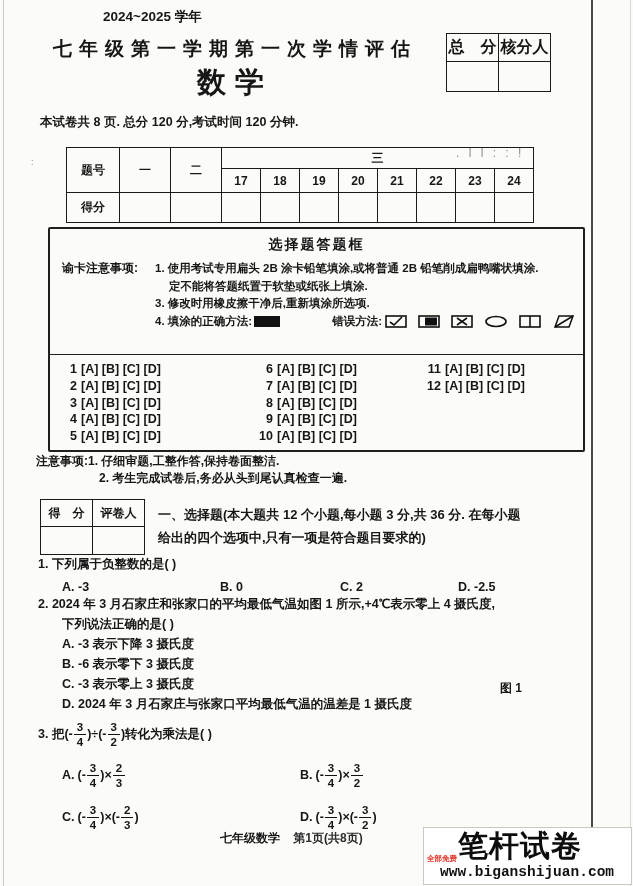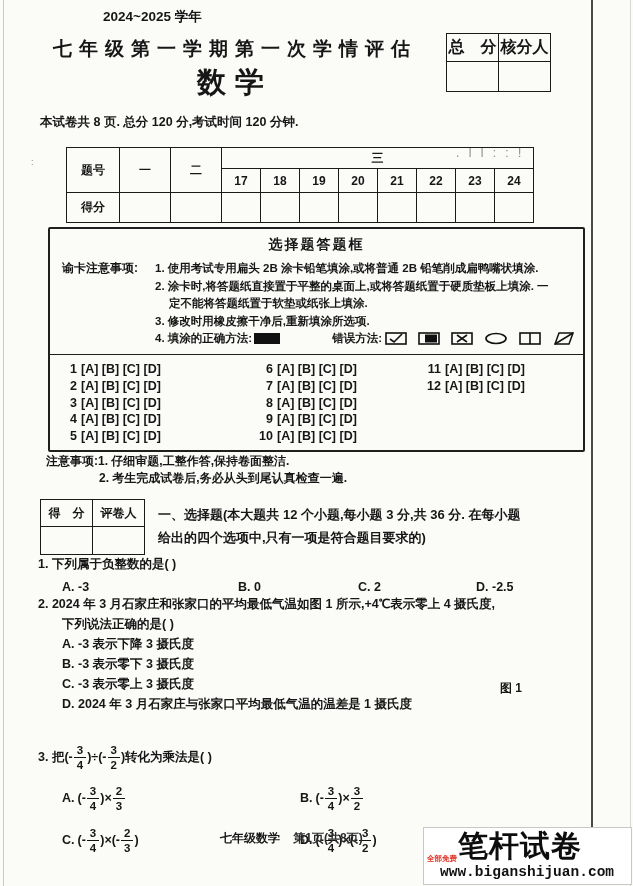--- a/index.html
+++ b/index.html
@@ -45,46 +45,46 @@
   .wrong-icons svg{display:block;}
   .ab-divider{position:absolute;left:0;top:125px;width:100%;border-top:1.7px solid #1f1f1f;}
   .ab-grid{position:absolute;top:132px;left:0;width:100%;height:86px;}
   .ans-col{position:absolute;top:0;}
   .col1{left:12px;} .col2{left:208px;} .col3{left:376px;}
   .ans-row{line-height:16.8px;font-size:12.5px;white-space:nowrap;}
   .ans-num{display:inline-block;min-width:15px;text-align:right;margin-right:4px;}
   
   .notice-sec{left:36px;top:453px;font-size:12px;}
   .notice-sec .row{display:flex;line-height:17px;}
-  .ns-label{white-space:nowrap;margin-left:10px;}
+  .ns-label{white-space:nowrap;}
   .ns-item2{padding-left:63px;line-height:17px;}
   
   .eval-table{left:40px;top:499px;}
   .eval-table th,.eval-table td{border:1.7px solid #1a1a1a;font-size:12px;text-align:center;padding:0;}
   .eval-table th{width:51px;height:26px;}
   .eval-table td{height:27px;}
   
   .sec1{left:158px;top:503px;width:428px;font-size:13px;line-height:23px;}
   
   .q{font-size:12.5px;}
   .q1{left:38px;top:556px;width:548px;}
   .q1-opts{display:flex;margin-top:5px;padding-left:24px;line-height:18px;}
   .q1-opts span:nth-child(1){width:158px;}
-  .q1-opts span:nth-child(2){width:120px;margin-left:18px;}
+  .q1-opts span:nth-child(2){width:120px;}
   .q1-opts span:nth-child(3){width:118px;}
   .q2{left:38px;top:594px;width:552px;line-height:20px;}
   .q2 .cont{padding-left:24px;}
   .q2-opt{padding-left:24px;line-height:20px;}
   .fig-table{left:437px;top:626px;}
   .fig-table td{border:1.7px solid #1a1a1a;text-align:center;font-size:12px;padding:0;}
   .fig-table td:first-child{width:60px;height:24px;}
   .fig-table td:last-child{width:86px;}
   .fig-caption{left:437px;top:680px;width:148px;text-align:center;font-size:12px;}
   .q3{left:38px;top:716px;width:548px;}
-  .q3-stem{line-height:36px;white-space:nowrap;margin-top:23px;}
+  .q3-stem{line-height:36px;white-space:nowrap;}
   .frac{display:inline-flex;flex-direction:column;align-items:center;vertical-align:middle;
         line-height:1.05;font-size:11.5px;margin:0 1px;}
   .frac .den{border-top:1.6px solid #111;padding:1px 3px 0;}
   .frac .num{padding:0 3px 1px;}
   .q3-opts{display:grid;grid-template-columns:238px auto;row-gap:8px;padding-left:24px;margin-top:6px;}
   .q3-opt{white-space:nowrap;line-height:34px;}
   .q3-opt .ol{margin-right:3px;}
   
   .footer-line{left:220px;top:830px;font-size:12px;white-space:nowrap;}
   .smudge{filter:blur(0.6px);color:#2b2b2b;}
@@ -160,21 +160,20 @@
   </tbody>
     </table>
 
   <div class="abs answer-box">
     <div class="ab-title">选择题答题框</div>
 
     <div class="ab-notice">
       <span class="notice-label">谕卡注意事项:</span>
       <div class="notice-items">
         <div class="notice-line">1. 使用考试专用扁头 2B 涂卡铅笔填涂,或将普通 2B 铅笔削成扁鸭嘴状填涂.</div>
-        <div class="notice-line">2. 涂卡时,将答题纸直接置于平整的桌面上,或将答题纸置于硬质垫板上填涂. 一</div>
         <div class="notice-line cont">定不能将答题纸置于软垫或纸张上填涂.</div>
         <div class="notice-line">3. 修改时用橡皮擦干净后,重新填涂所选项.</div>
         <div class="notice-line l4">
           <span>4. 填涂的正确方法:</span>
           <span class="filled-rect"></span>
           <span class="wrong-label">错误方法:</span>
           <span class="wrong-icons">
             <svg width="22" height="13" viewBox="0 0 22 13">
               <rect x="1" y="1" width="20" height="11" fill="none" stroke="#111" stroke-width="1.6"></rect>
               <path d="M5 7 L9 10 L17 2" fill="none" stroke="#111" stroke-width="1.6"></path>
@@ -260,21 +259,21 @@
       <span>B. 0</span>
       <span>C. 2</span>
       <span>D. -2.5</span>
     </div>
   </div>
 
   <div class="abs q q2">
     <div>2. 2024 年 3 月石家庄和张家口的平均最低气温如图 1 所示,+4℃表示零上 4 摄氏度,</div>
     <div class="cont">下列说法正确的是(      )</div>
     <div class="q2-opt">A. -3 表示下降 3 摄氏度</div>
-    <div class="q2-opt">B. -3 表示零下 3 摄氏度</div>
+    <div class="q2-opt">B. -6 表示零下 3 摄氏度</div>
     <div class="q2-opt">C. -3 表示零上 3 摄氏度</div>
     <div class="q2-opt">D. 2024 年 3 月石家庄与张家口平均最低气温的温差是 1 摄氏度</div>
   </div>
 
   <div class="abs fig-caption">图 1</div>
 
   <div class="abs q q3">
     <div class="q3-stem">
       <span>3. 把(-</span><span class="frac">
           <span class="num">3</span>

